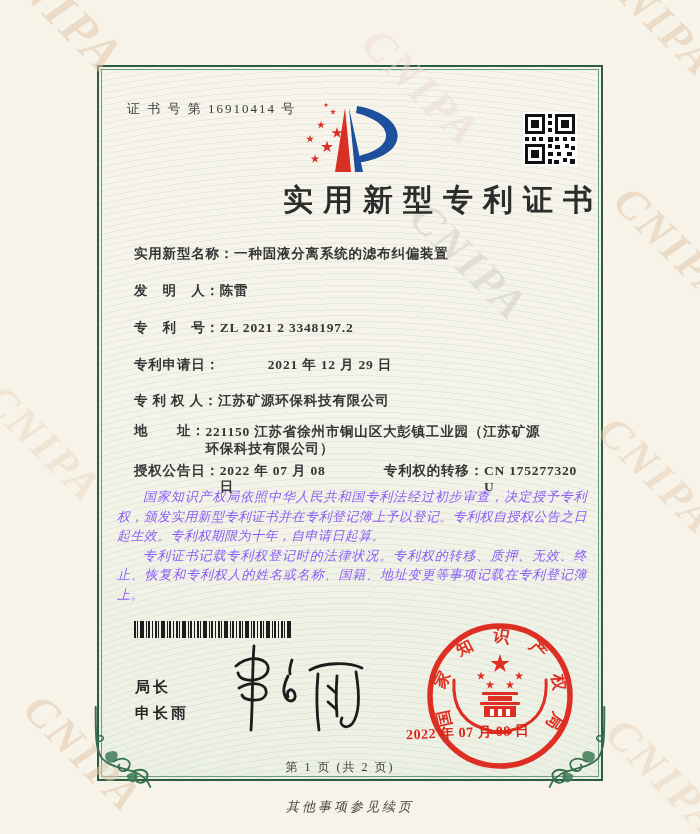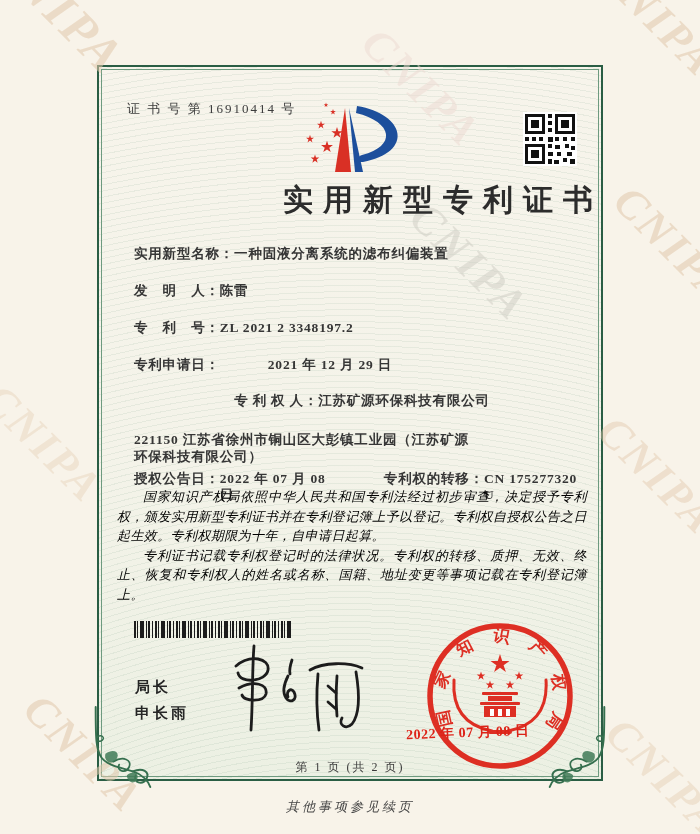--- a/index.html
+++ b/index.html
@@ -42,41 +42,41 @@
   #qr{left:523px;top:112px;}
   #title{left:97px;top:180px;width:506px;text-align:right;
       font-size:30px;font-weight:bold;letter-spacing:10px;color:#2c2c2c;}
 
   #fields{left:134px;top:246px;width:456px;}
   .frow{display:flex;font-size:13.5px;font-weight:bold;color:#363636;
       line-height:16px;letter-spacing:.8px;}
   .frow .lab{white-space:pre;flex:0 0 auto;}
   .frow .val{flex:0 1 auto;}
   .mb21{margin-bottom:21px;} .mb20{margin-bottom:20px;gap:48px;}
-  .mb14{margin-bottom:22px;justify-content:center;} .mb6{margin-bottom:6px;}
+  .mb14{margin-bottom:14px;} .mb6{margin-bottom:6px;}
   .addr .val{max-width:340px;line-height:17px;}
   .pairgap{margin-left:42px;}
 
   #paras{left:117px;top:487px;width:470px;font-size:13px;line-height:19.5px;
-      color:#000000;font-style:italic;letter-spacing:.4px;text-align:justify;}
+      color:#8b5cf6;font-style:italic;letter-spacing:.4px;text-align:justify;}
   #paras p{margin:0;text-indent:2em;}
 
   #barcode{left:134px;top:621px;width:157px;height:17px;background:
       repeating-linear-gradient(90deg,#1c1c1c 0 1px,transparent 1px 3px),
       repeating-linear-gradient(90deg,#1c1c1c 0 2px,transparent 2px 7px);}
 
   #director{left:135px;top:674px;font-family:"Liberation Sans","DejaVu Sans",sans-serif;
       font-size:15px;font-weight:bold;color:#262626;letter-spacing:3px;line-height:26px;}
   #sig{left:222px;top:640px;}
 
   #seal{left:420px;top:622px;opacity:.94;}
   #seal-date{left:406px;top:724px;font-size:14px;font-weight:bold;color:#dd2318;
       letter-spacing:.5px;transform:rotate(-2deg);z-index:3;}
 
-  #page-no{left:97px;top:759px;width:506px;text-align:center;font-size:12px;
+  #page-no{left:87px;top:759px;width:506px;text-align:center;font-size:12px;
       letter-spacing:2px;color:#3a3a3a;z-index:4;}
   #cont-note{left:97px;top:798px;width:506px;text-align:center;font-size:13px;
       font-style:italic;letter-spacing:3px;color:#474747;}
 </style>
 </head>
 <body>
 
 <div id="cert-page">
 
   <span class="wm wm1">CNIPA</span>
@@ -191,20 +191,21 @@
     </div>
     <div class="frow mb20">
       <span class="lab">专利申请日：</span>
       <span class="val">2021 年 12 月 29 日</span>
     </div>
     <div class="frow mb14">
       <span class="lab">专 利 权 人：</span>
       <span class="val">江苏矿源环保科技有限公司</span>
     </div>
     <div class="frow mb6 addr">
+      <span class="lab">地　　址：</span>
       <span class="val">221150 江苏省徐州市铜山区大彭镇工业园（江苏矿源环保科技有限公司）</span>
     </div>
     <div class="frow">
       <span class="lab">授权公告日：</span>
       <span class="val">2022 年 07 月 08 日</span>
       <span class="lab pairgap">专利权的转移：</span>
       <span class="val">CN 175277320 U</span>
     </div>
   </div>
 

